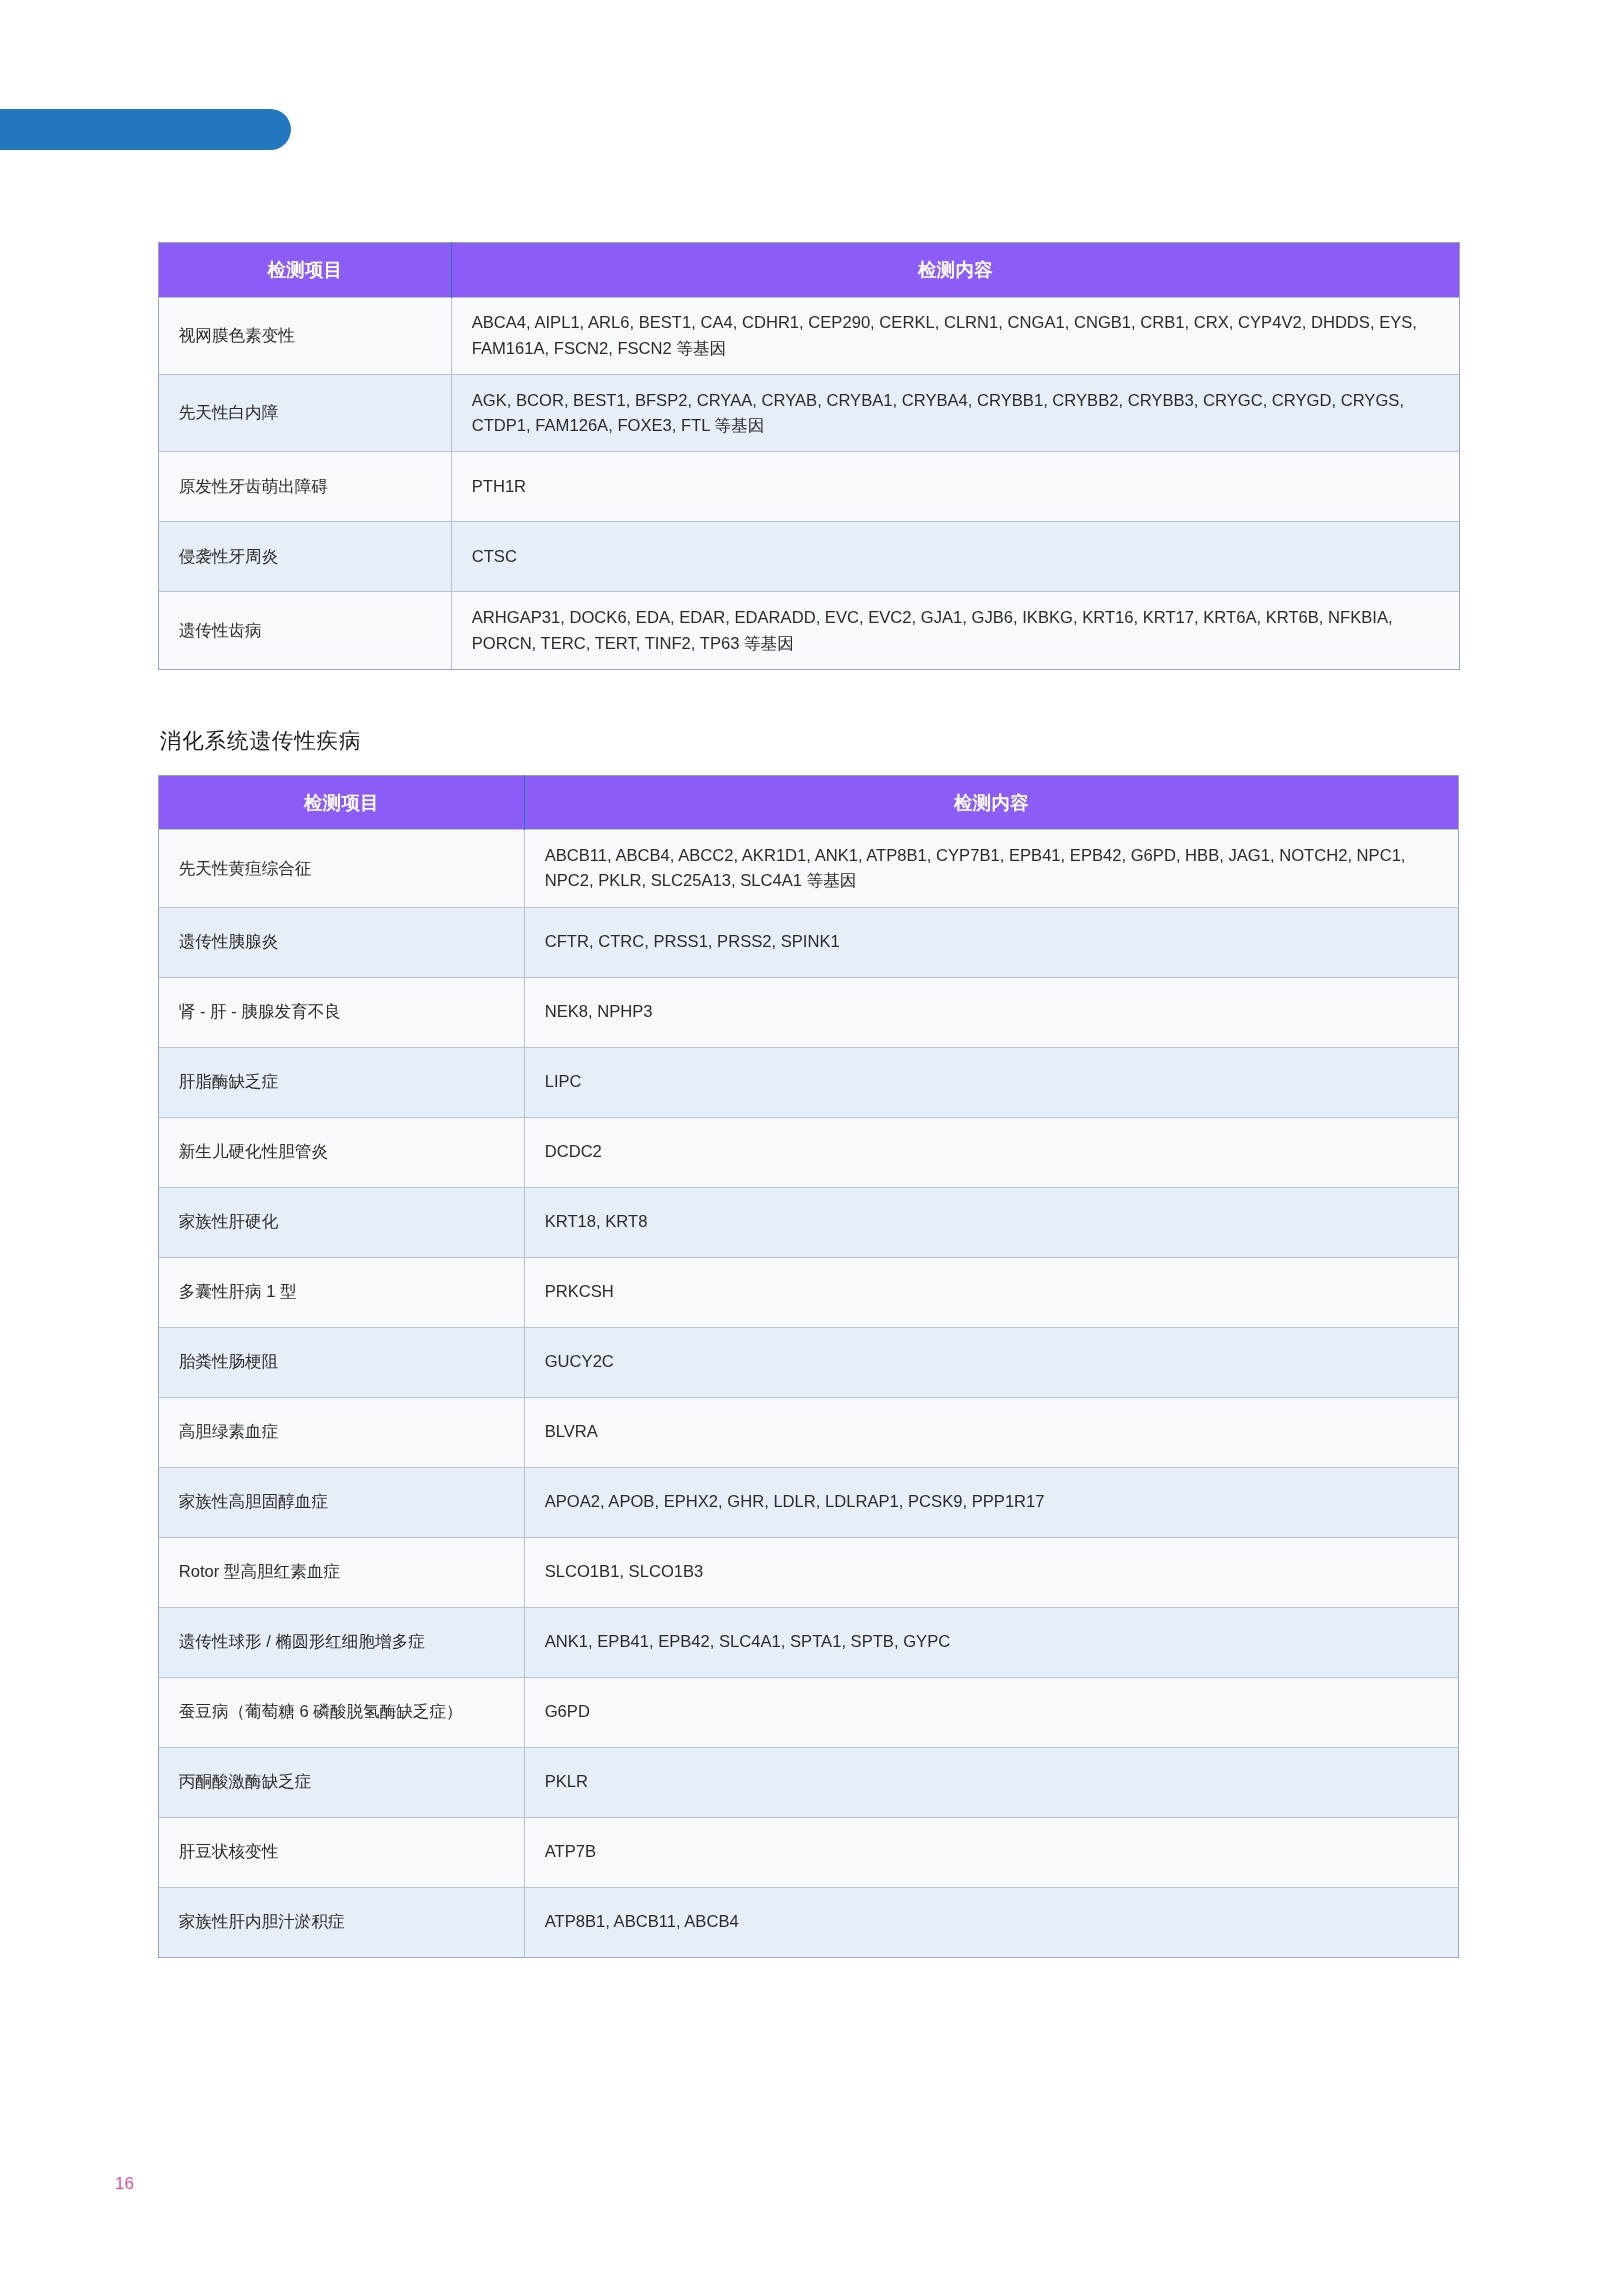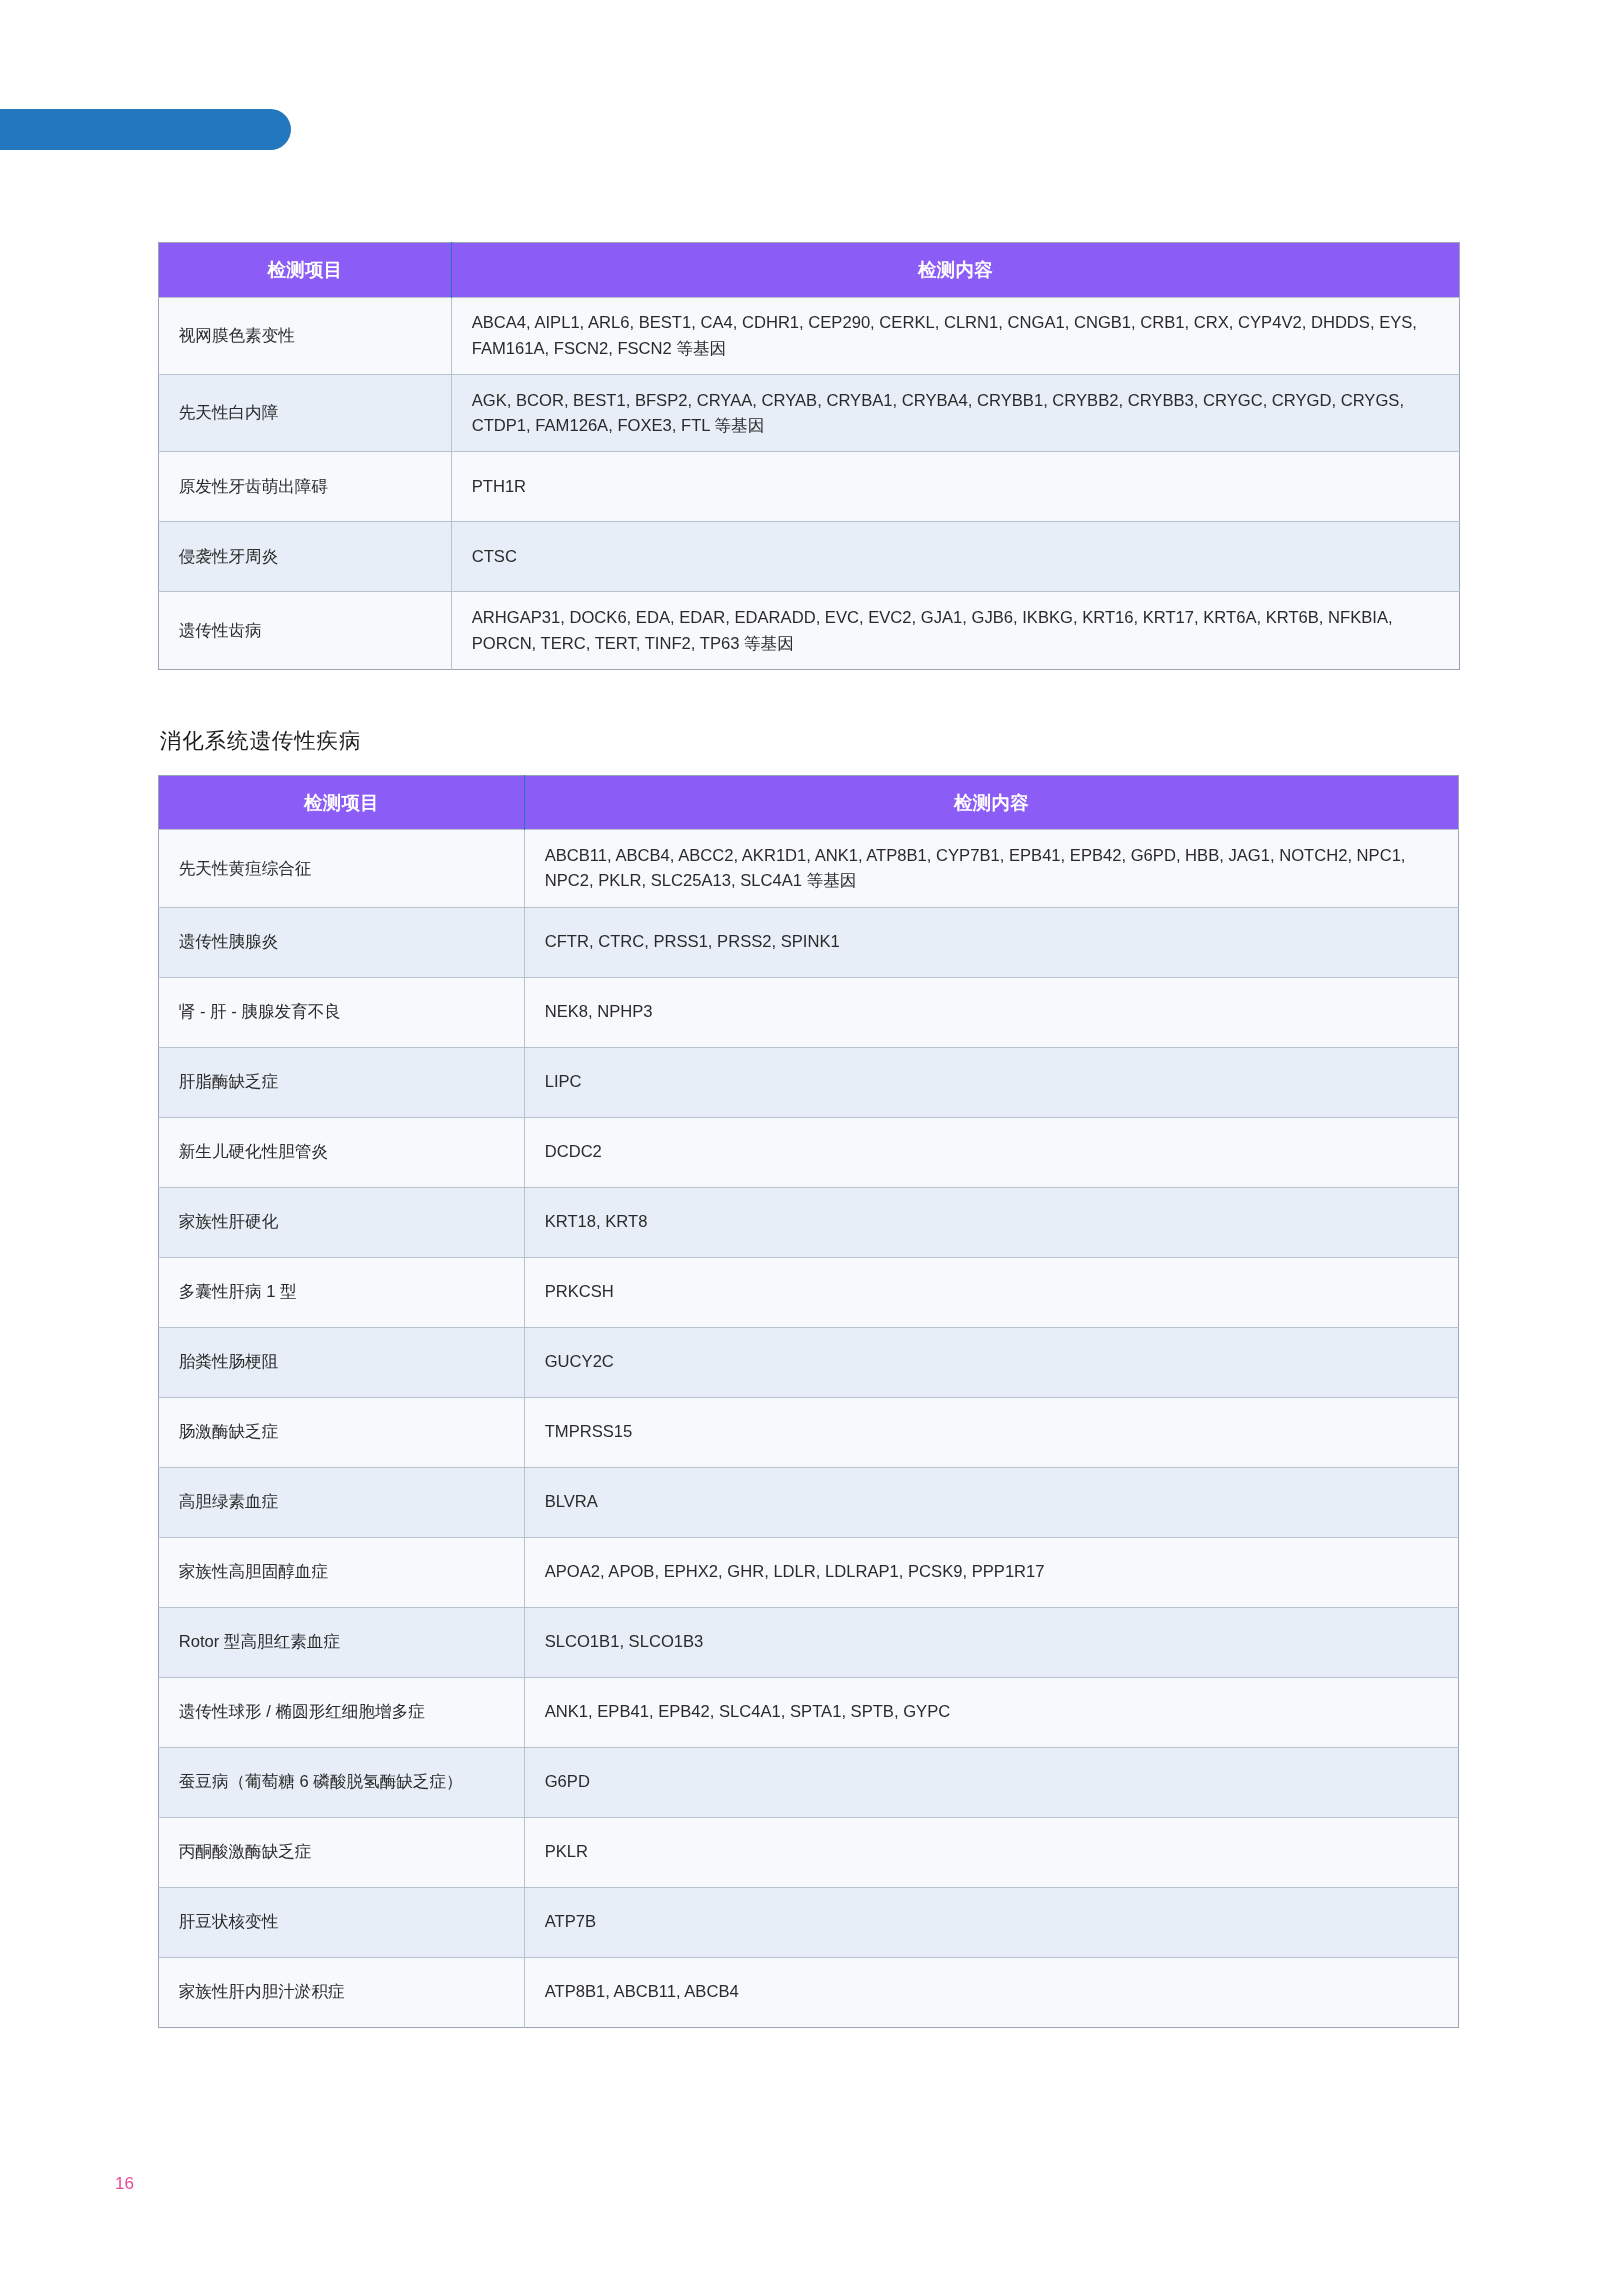--- a/index.html
+++ b/index.html
@@ -190,24 +190,20 @@
         </tr>
         <tr>
           <td class="cell-item">多囊性肝病 1 型</td>
           <td class="cell-content">PRKCSH</td>
         </tr>
         <tr>
           <td class="cell-item">胎粪性肠梗阻</td>
           <td class="cell-content">GUCY2C</td>
         </tr>
         <tr>
-          <td class="cell-item">肠激酶缺乏症</td>
-          <td class="cell-content">TMPRSS15</td>
-        </tr>
-        <tr>
           <td class="cell-item">高胆绿素血症</td>
           <td class="cell-content">BLVRA</td>
         </tr>
         <tr>
           <td class="cell-item">家族性高胆固醇血症</td>
           <td class="cell-content">APOA2, APOB, EPHX2, GHR, LDLR, LDLRAP1, PCSK9, PPP1R17</td>
         </tr>
         <tr>
           <td class="cell-item">Rotor 型高胆红素血症</td>
           <td class="cell-content">SLCO1B1, SLCO1B3</td>

